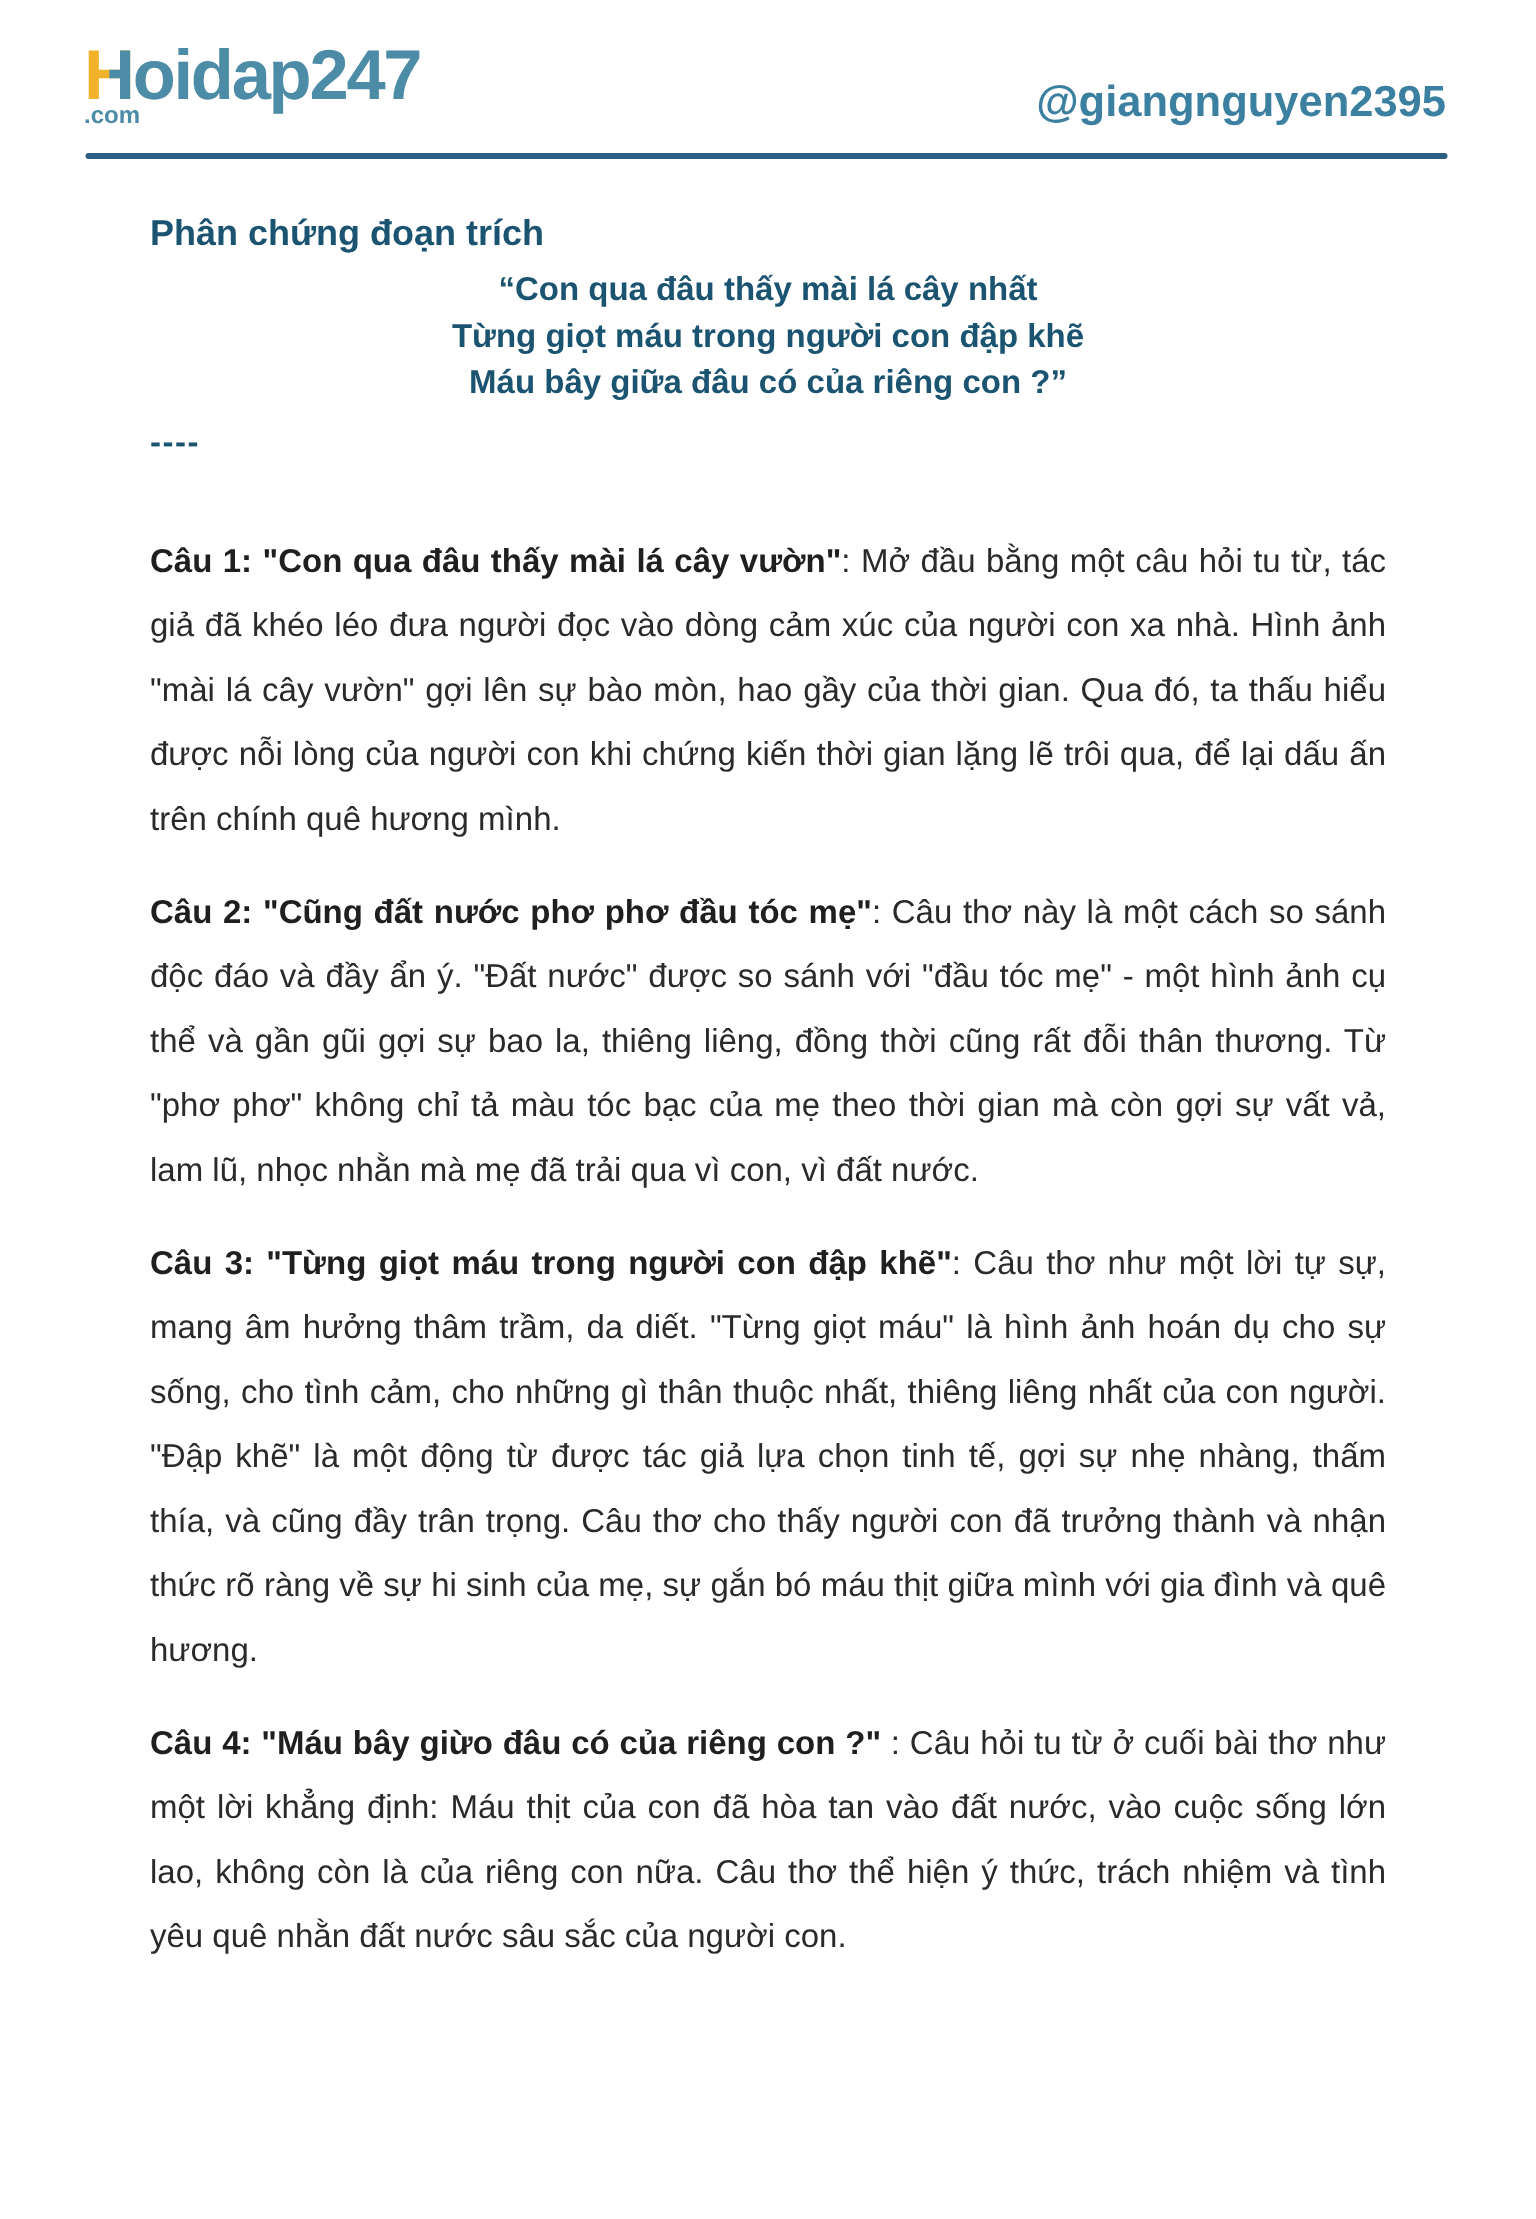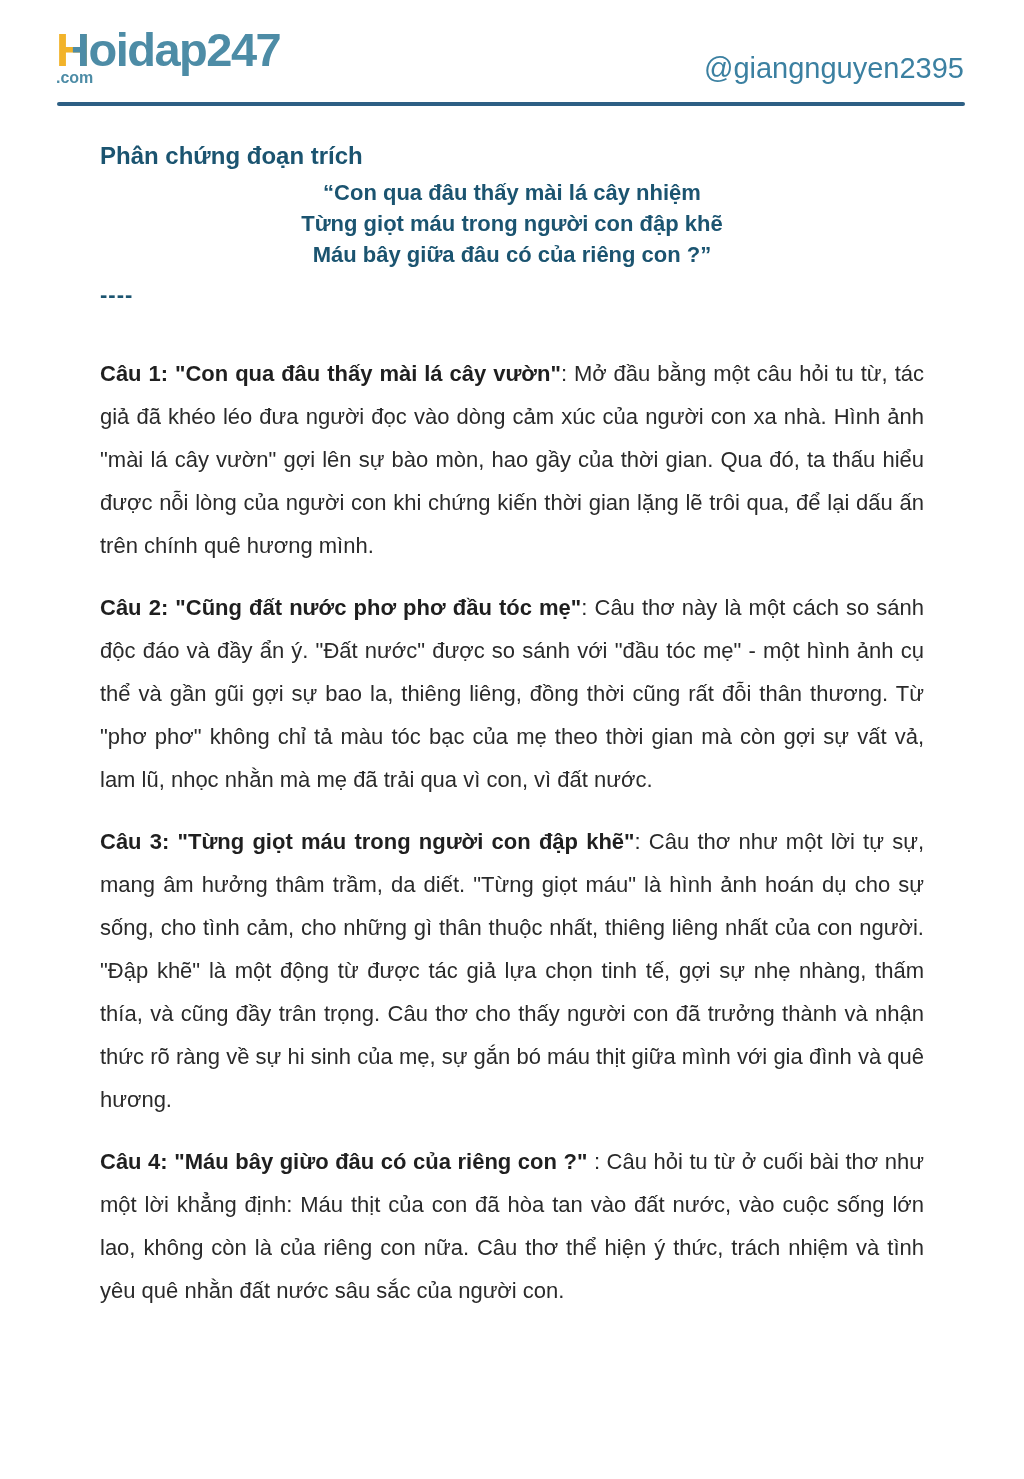--- a/index.html
+++ b/index.html
@@ -55,21 +55,21 @@
     text-align: left;
     font-size: 16px;
     font-weight: 700;
     letter-spacing: 0;
     margin-top: -3px;
     padding-right: 3px;
     color: var(--logo-teal);
   }
   .username {
     font-size: 29px;
-    font-weight: 400;
+    font-weight: 700;
     color: var(--username-teal);
     margin-top: 26px;
     white-space: nowrap;
   }
   .divider {
     height: 4px;
     background: var(--divider-blue);
     margin: 16px 49px 0 47px;
     border-radius: 2px;
   }
@@ -122,21 +122,21 @@
     </div>
     <div class="username">@giangnguyen2395</div>
   </div>
 
   <div class="divider"></div>
 
   <div class="main">
     <div class="heading">Phân chứng đoạn trích</div>
 
     <div class="poem">
-        <div class="poem-line">“Con qua đâu thấy mài lá cây nhiệm</div>
+        <div class="poem-line">“Con qua đâu thấy mài lá cây nhất</div>
         <div class="poem-line">Từng giọt máu trong người con đập khẽ</div>
         <div class="poem-line">Máu bây giữa đâu có của riêng con ?”</div>
       </div>
 
     <div class="separator">----</div>
 
     <div class="paragraphs">
         <p class="para"><strong>Câu 1: "Con qua đâu thấy mài lá cây vườn"</strong><span>: Mở đầu bằng một câu hỏi tu từ, tác giả đã khéo léo đưa người đọc vào dòng cảm xúc của người con xa nhà. Hình ảnh "mài lá cây vườn" gợi lên sự bào mòn, hao gầy của thời gian. Qua đó, ta thấu hiểu được nỗi lòng của người con khi chứng kiến thời gian lặng lẽ trôi qua, để lại dấu ấn trên chính quê hương mình.</span></p>
         <p class="para"><strong>Câu 2: "Cũng đất nước phơ phơ đầu tóc mẹ"</strong><span>: Câu thơ này là một cách so sánh độc đáo và đầy ẩn ý. "Đất nước" được so sánh với "đầu tóc mẹ" - một hình ảnh cụ thể và gần gũi gợi sự bao la, thiêng liêng, đồng thời cũng rất đỗi thân thương. Từ "phơ phơ" không chỉ tả màu tóc bạc của mẹ theo thời gian mà còn gợi sự vất vả, lam lũ, nhọc nhằn mà mẹ đã trải qua vì con, vì đất nước.</span></p>
         <p class="para"><strong>Câu 3: "Từng giọt máu trong người con đập khẽ"</strong><span>: Câu thơ như một lời tự sự, mang âm hưởng thâm trầm, da diết. "Từng giọt máu" là hình ảnh hoán dụ cho sự sống, cho tình cảm, cho những gì thân thuộc nhất, thiêng liêng nhất của con người. "Đập khẽ" là một động từ được tác giả lựa chọn tinh tế, gợi sự nhẹ nhàng, thấm thía, và cũng đầy trân trọng. Câu thơ cho thấy người con đã trưởng thành và nhận thức rõ ràng về sự hi sinh của mẹ, sự gắn bó máu thịt giữa mình với gia đình và quê hương.</span></p>

